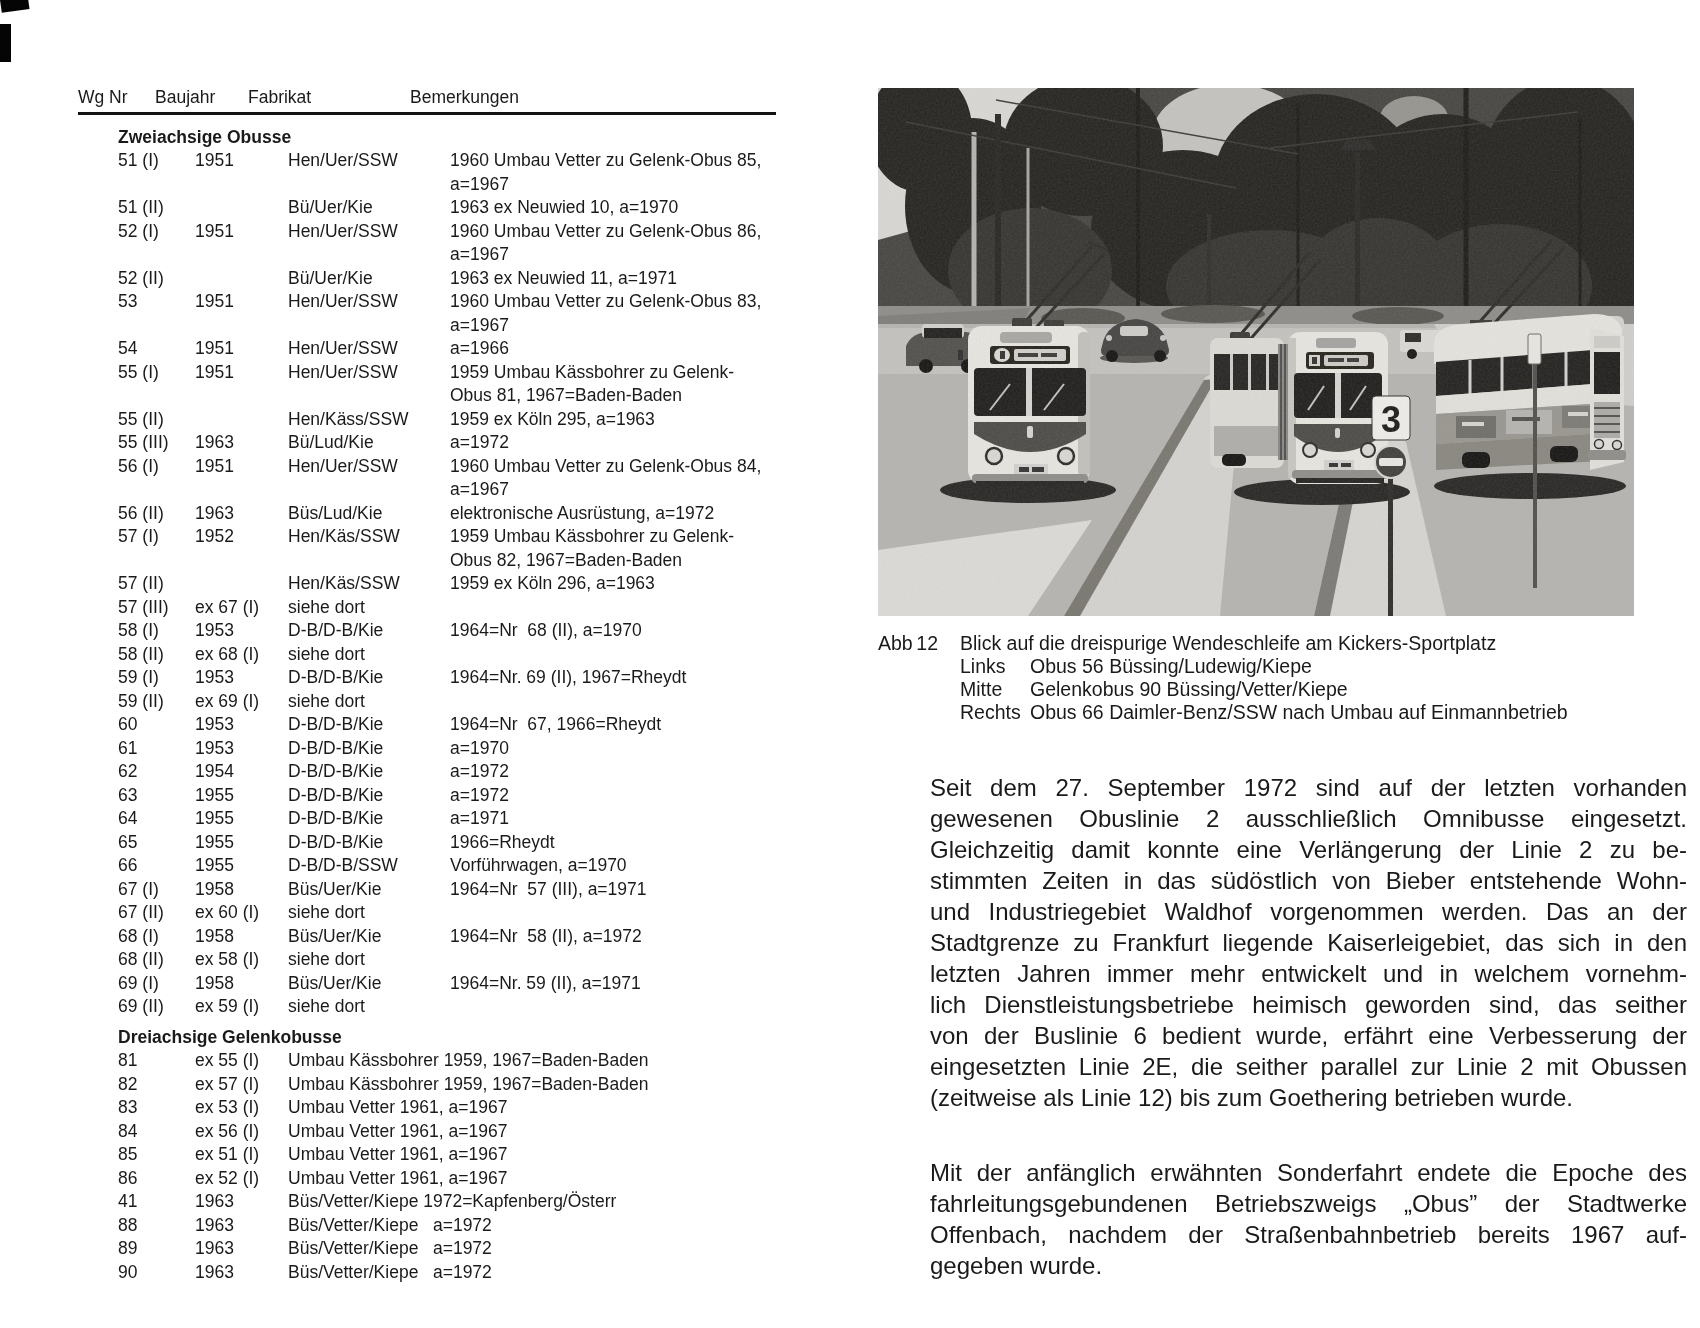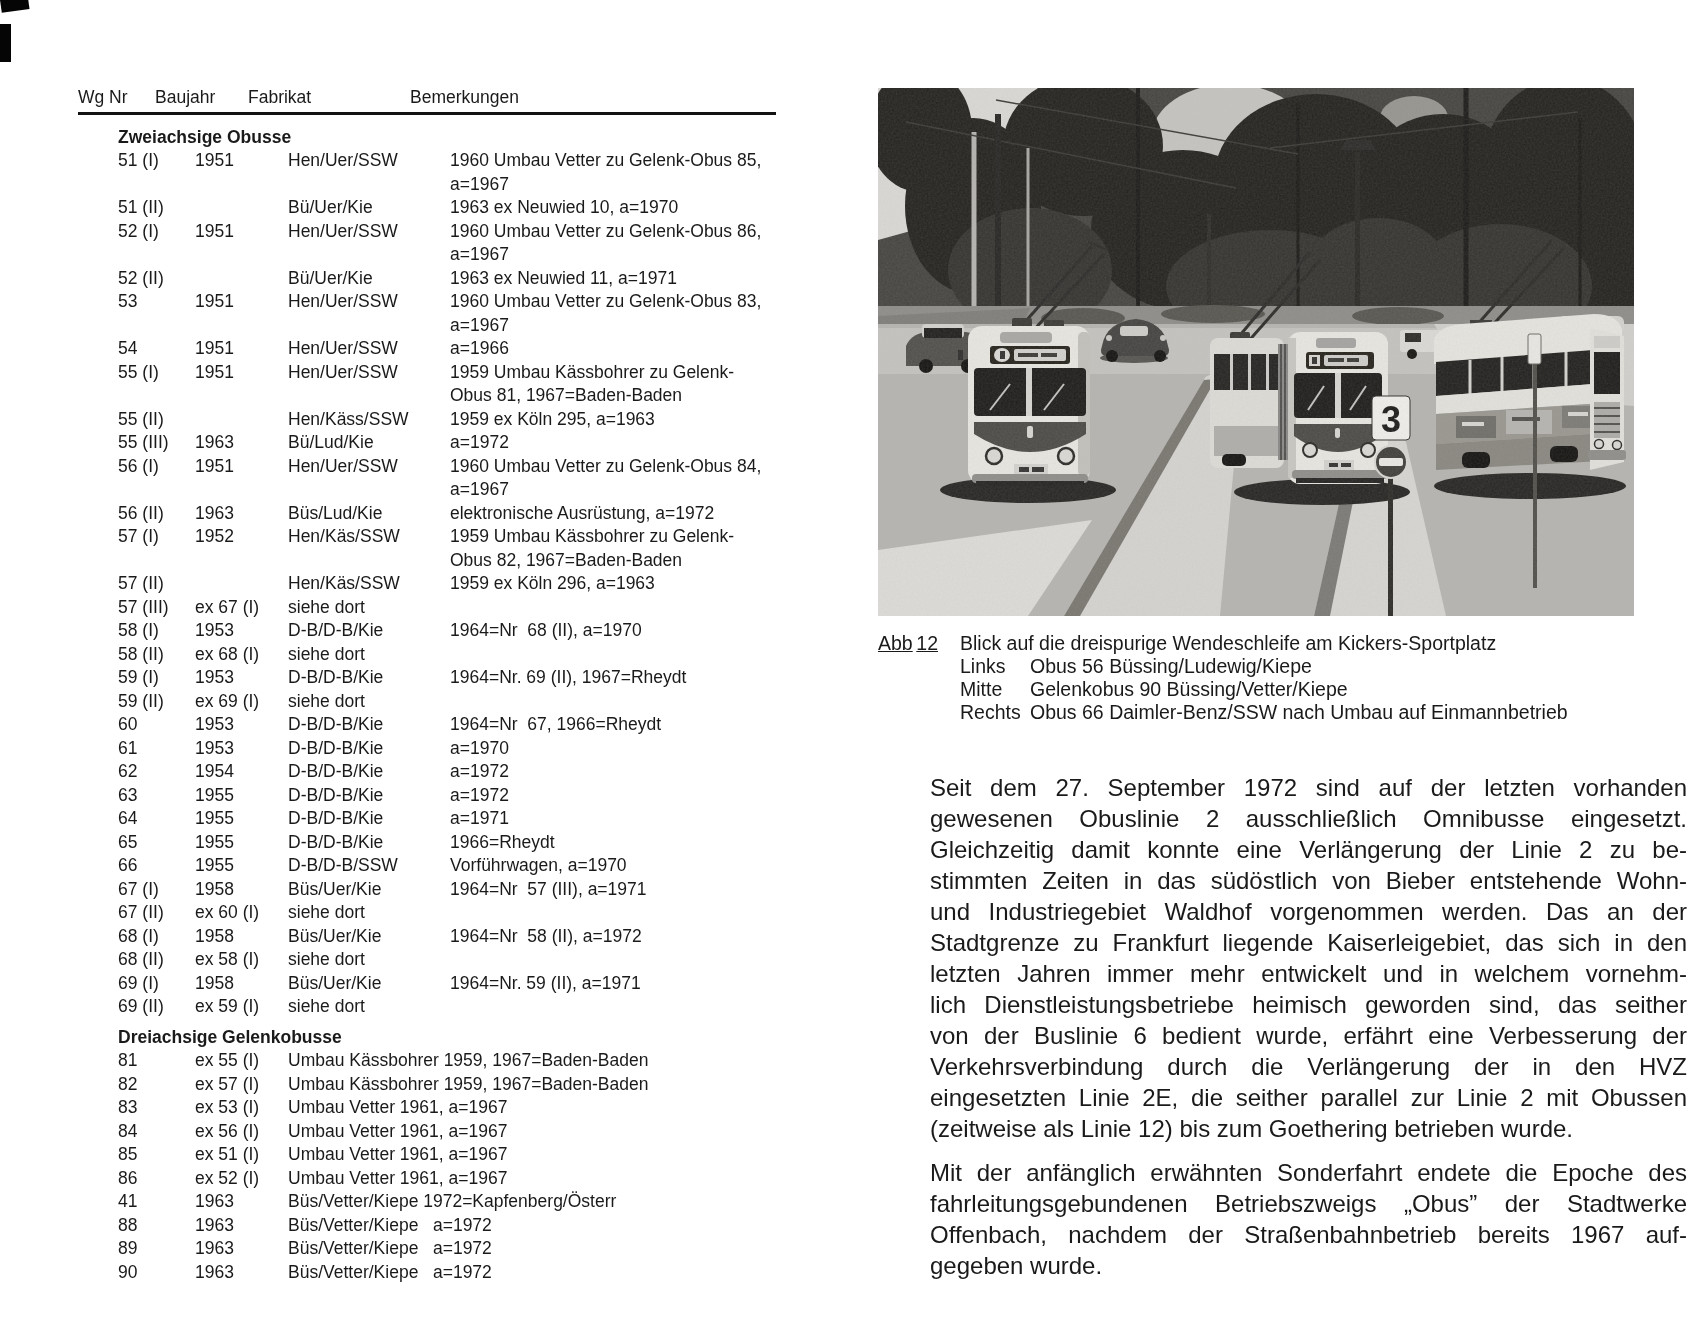--- a/index.html
+++ b/index.html
@@ -22,21 +22,21 @@
   .tc{white-space:pre-wrap;}
   .tc.wide{grid-column:3/5;}
 
   
   .photo-figure{position:absolute;left:878px;top:88px;width:756px;height:528px;}
   .photo-figure svg{display:block;}
 
   
   .caption{position:absolute;left:878px;top:632px;width:762px;font-size:19.5px;line-height:23px;}
   .cap-first{display:grid;grid-template-columns:82px 1fr;}
-  .cap-fig{display:flex;justify-content:space-between;padding-right:22px;text-decoration:underline;}
+  .cap-fig{display:flex;justify-content:space-between;padding-right:22px;}
   .cap-row{display:grid;grid-template-columns:82px 70px 1fr;}
 
   
   .bodytext{position:absolute;left:930px;width:757px;font-size:24px;line-height:31px;}
   .para-1{top:772px;}
   .para-2{top:1157px;}
   .pline{text-align:justify;text-align-last:justify;white-space:normal;}
   .pline.last{text-align-last:left;}
 </style>
 </head>
@@ -561,21 +561,20 @@
 <div class="bodytext para-1">
     <div class="pline">Seit dem 27. September 1972 sind auf der letzten vorhanden</div>
     <div class="pline">gewesenen Obuslinie 2 ausschließlich Omnibusse eingesetzt.</div>
     <div class="pline">Gleichzeitig damit konnte eine Verlängerung der Linie 2 zu be-</div>
     <div class="pline">stimmten Zeiten in das südöstlich von Bieber entstehende Wohn-</div>
     <div class="pline">und Industriegebiet Waldhof vorgenommen werden. Das an der</div>
     <div class="pline">Stadtgrenze zu Frankfurt liegende Kaiserleigebiet, das sich in den</div>
     <div class="pline">letzten Jahren immer mehr entwickelt und in welchem vornehm-</div>
     <div class="pline">lich Dienstleistungsbetriebe heimisch geworden sind, das seither</div>
     <div class="pline">von der Buslinie 6 bedient wurde, erfährt eine Verbesserung der</div>
-    <div class="pline">Verkehrsverbindung durch die Verlängerung der in den HVZ</div>
     <div class="pline">eingesetzten Linie 2E, die seither parallel zur Linie 2 mit Obussen</div>
     <div class="pline last">(zeitweise als Linie 12) bis zum Goethering betrieben wurde.</div>
   </div>
 <div class="bodytext para-2">
     <div class="pline">Mit der anfänglich erwähnten Sonderfahrt endete die Epoche des</div>
     <div class="pline">fahrleitungsgebundenen Betriebszweigs „Obus” der Stadtwerke</div>
     <div class="pline">Offenbach, nachdem der Straßenbahnbetrieb bereits 1967 auf-</div>
     <div class="pline last">gegeben wurde.</div>
   </div>
 

